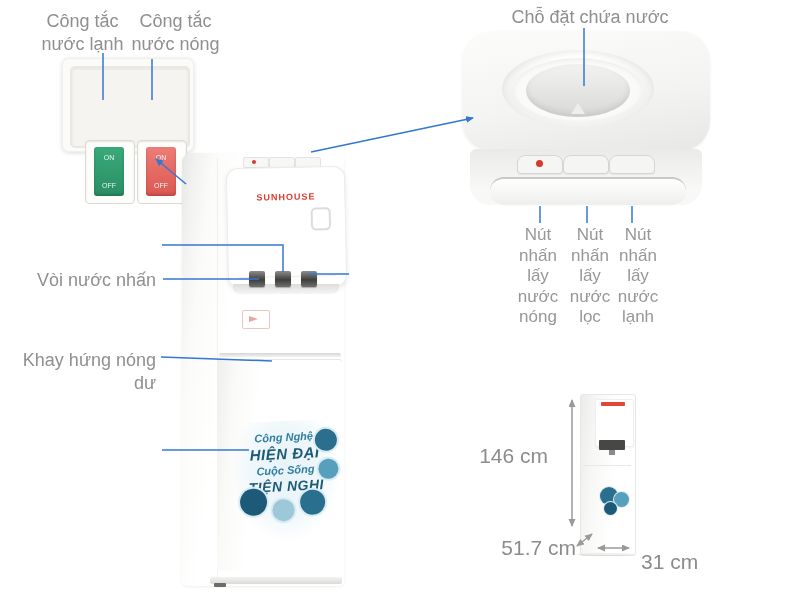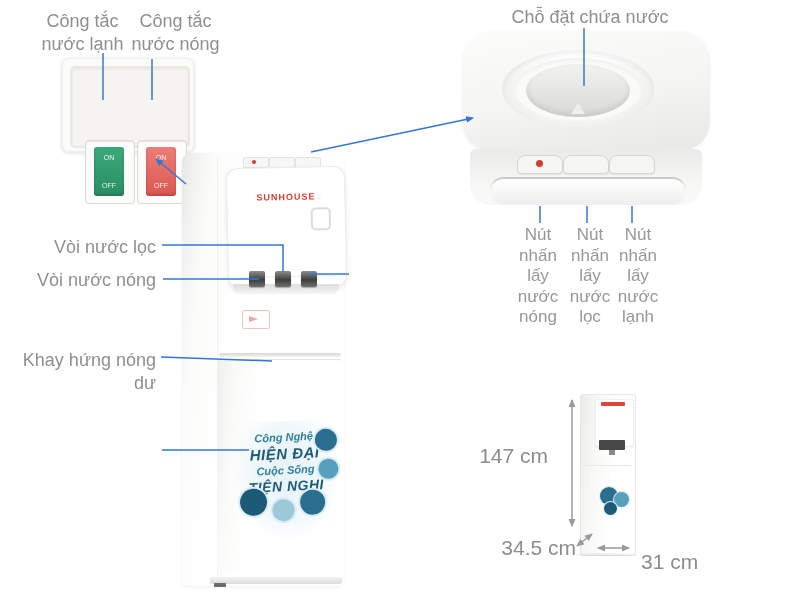--- a/index.html
+++ b/index.html
@@ -93,22 +93,21 @@
 </head>
 <body>
 
 <div class="canvas">
 
   <div class="abs callout c-center" style="left:35px;top:10px;width:95px;">Công tắc
 nước lạnh</div>
   <div class="abs callout c-center" style="left:128px;top:10px;width:95px;">Công tắc
 nước nóng</div>
   <div class="abs callout c-center" style="left:505px;top:6px;width:170px;">Chỗ đặt chứa nước</div>
-  <div class="abs callout c-right" style="left:20px;top:236px;width:136px;">Vòi nước lọc</div>
-  <div class="abs callout c-right" style="left:20px;top:269px;width:136px;">Vòi nước nóng</div>
+  <div class="abs callout c-right" style="left:20px;top:269px;width:136px;">Vòi nước nhấn</div>
   <div class="abs callout c-right" style="left:14px;top:349px;width:142px;">Khay hứng nóng dư</div>
   <div class="abs btnlab" style="left:512px;top:225px;width:52px;">Nút
 nhấn
 lấy
 nước
 nóng</div>
   <div class="abs btnlab" style="left:564px;top:225px;width:52px;">Nút
 nhấn
 lấy
 nước
@@ -189,22 +188,22 @@
   <div class="abs mini-head"></div>
   <div class="abs mini-redbar"></div>
   <div class="abs mini-tap"></div>
   <div class="abs mini-tapnub"></div>
   <div class="abs mini-doorline"></div>
   <div class="abs mini-bub" style="left:600px;top:487px;width:18px;height:18px;background:#2a6f8e;"></div>
   <div class="abs mini-bub" style="left:614px;top:492px;width:15px;height:15px;background:#57a0bd;"></div>
   <div class="abs mini-bub" style="left:604px;top:502px;width:13px;height:13px;background:#1d5a78;"></div>
   <div class="abs mini-shadow"></div>
 
-  <div class="abs dim c-right" style="left:478px;top:444px;width:70px;">147 cm</div>
-  <div class="abs dim c-right" style="left:500px;top:536px;width:76px;">34.5 cm</div>
+  <div class="abs dim c-right" style="left:478px;top:444px;width:70px;">146 cm</div>
+  <div class="abs dim c-right" style="left:500px;top:536px;width:76px;">51.7 cm</div>
   <div class="abs dim" style="left:641px;top:550px;width:60px;">31 cm</div>
 
   <svg class="lines" width="800" height="600">
     <defs>
       <marker id="arrB" markerWidth="9" markerHeight="8" refX="7" refY="3.5" orient="auto" markerUnits="userSpaceOnUse">
         <path d="M0,0 L8,3.5 L0,7 z" fill="#3377d4"></path>
       </marker>
       <marker id="arrG" markerWidth="9" markerHeight="8" refX="7" refY="3.5" orient="auto" markerUnits="userSpaceOnUse">
         <path d="M0,0 L8,3.5 L0,7 z" fill="#9a9a9a"></path>
       </marker>

